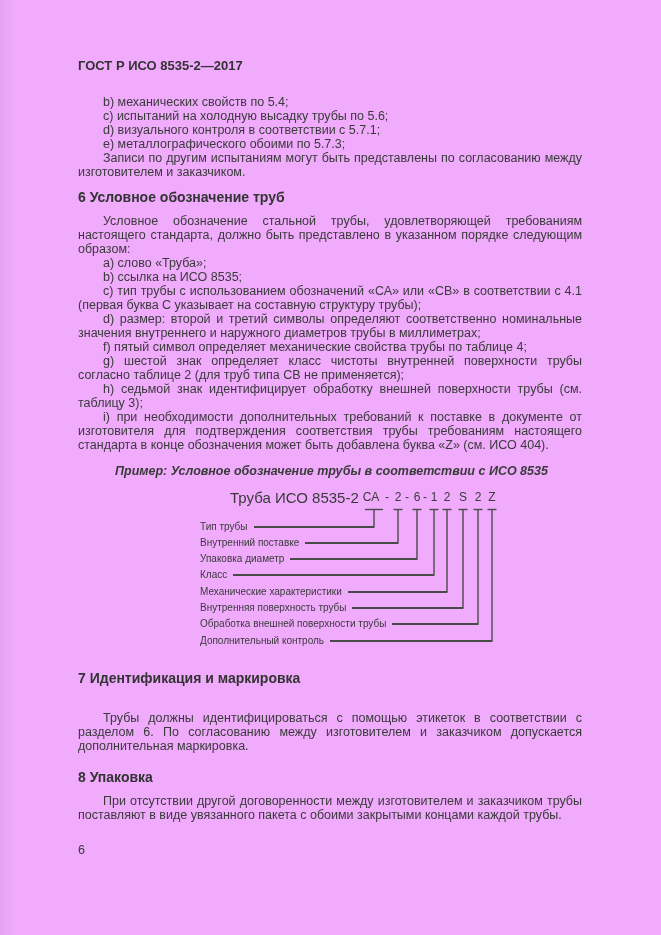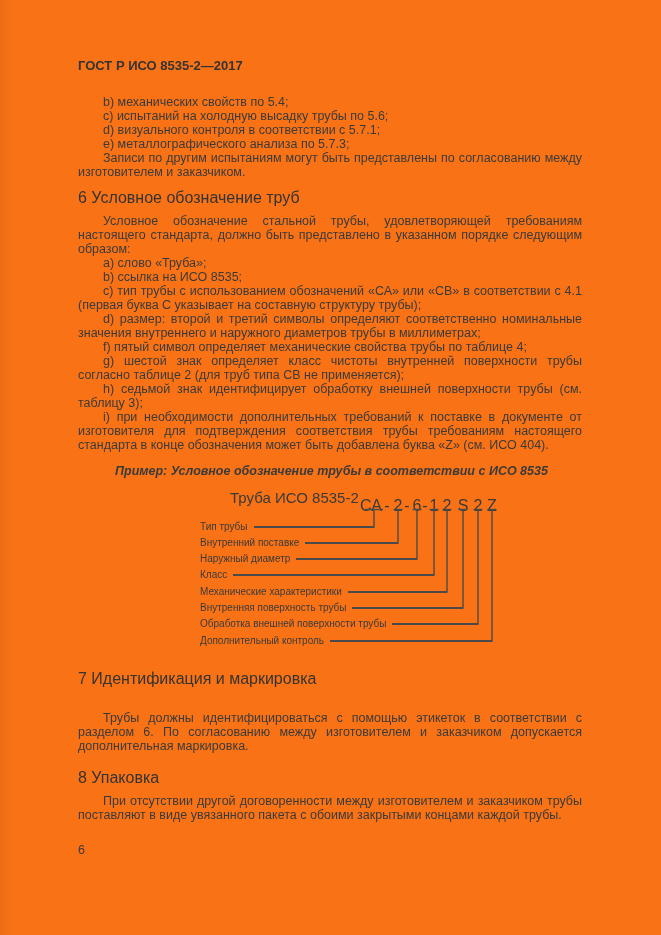--- a/index.html
+++ b/index.html
@@ -5,40 +5,40 @@
   html,body{margin:0;padding:0;}
   body{
     width:661px;height:935px;
     background:#ffffff;
     font-family:"Liberation Sans","DejaVu Sans",sans-serif;
     color:#3a3a3a;
     position:relative;
     overflow:hidden;
   }
   .page{
-    position:absolute;inset:0;background:#f97316;
+    position:absolute;inset:0;background:#f0abfc;
   }
   .page::before{ 
     content:"";position:absolute;left:0;top:0;bottom:0;width:14px;
     background:linear-gradient(90deg,rgba(0,0,0,0.05),rgba(0,0,0,0));
     pointer-events:none;
   }
   .content{
     position:absolute;left:78px;top:58px;width:504px;
     font-size:12.5px;line-height:14px;
   }
   .doc-header{
     font-weight:bold;font-size:13px;line-height:15px;color:#333;
     margin:0 0 22px 0;
   }
   p{margin:0;}
   .li{ text-align:justify; text-indent:25px; }
   .para{ text-align:justify; text-indent:25px; }
   h2{
-    font-size:16px;line-height:17px;font-weight:normal;color:#333;
+    font-size:14px;line-height:17px;font-weight:bold;color:#333;
     margin:0;
   }
   .h6{ margin-top:10px; }
   .h7{ margin-top:17px; }
   .h8{ margin-top:16px; }
   .after-h{ margin-top:8px; }
   .after-h7{ margin-top:24px; }
   .example{
     font-weight:bold;font-style:italic;text-indent:25px;
     margin:12px;
@@ -47,22 +47,22 @@
   .diagram{
     position:relative;
     margin:3px 0 0 117px;
     width:345px;height:163px;
   }
   .dg-prefix{
     position:absolute;left:35px;top:0;
     font-size:15px;line-height:15px;color:#3a3a3a;
   }
   .dg-token{
-    position:absolute;top:8px;transform:translateX(-50%);
-    font-size:16px;line-height:15px;color:#3a3a3a;white-space:nowrap;
+    position:absolute;top:0;transform:translateX(-50%);
+    font-size:12px;line-height:15px;color:#3a3a3a;white-space:nowrap;
   }
   .dg-row{
     position:absolute;left:5px;height:14px;
     display:flex;align-items:center;
   }
   .dg-label{
     font-size:10px;line-height:14px;color:#3a3a3a;white-space:nowrap;
   }
   .dg-line{
     flex:1;height:1.4px;background:#4a4a4a;margin-left:6px;min-width:8px;
@@ -79,21 +79,21 @@
 
 <div class="page">
   <div class="content">
 
     <div class="doc-header">ГОСТ Р ИСО 8535-2—2017</div>
 
     <div>
       <p class="li">b) механических свойств по 5.4;</p>
       <p class="li">c) испытаний на холодную высадку трубы по 5.6;</p>
       <p class="li">d) визуального контроля в соответствии с 5.7.1;</p>
-      <p class="li">e) металлографического анализа по 5.7.3;</p>
+      <p class="li">e) металлографического обоими по 5.7.3;</p>
     </div>
     <p class="para">Записи по другим испытаниям могут быть представлены по согласованию между изготовителем и заказчиком.</p>
 
     <h2 class="h6">6 Условное обозначение труб</h2>
     <p class="para after-h">Условное обозначение стальной трубы, удовлетворяющей требованиям настоящего стандарта, должно быть представлено в указанном порядке следующим образом:</p>
     <p class="li">a) слово «Труба»;</p>
     <p class="li">b) ссылка на ИСО 8535;</p>
     <p class="li">c) тип трубы с использованием обозначений «СА» или «СВ» в соответствии с 4.1 (первая буква С указывает на составную структуру трубы);</p>
     <p class="li">d) размер: второй и третий символы определяют соответственно номинальные значения внутреннего и наружного диаметров трубы в миллиметрах;</p>
     <p class="li">f) пятый символ определяет механические свойства трубы по таблице 4;</p>
@@ -119,21 +119,21 @@
 
       <div class="dg-row" style="top:30px;width:174px">
         <span class="dg-label">Тип трубы</span>
           <span class="dg-line"></span>
       </div>
       <div class="dg-row" style="top:46px;width:198px">
         <span class="dg-label">Внутренний поставке</span>
           <span class="dg-line"></span>
       </div>
       <div class="dg-row" style="top:62px;width:217px">
-        <span class="dg-label">Наружный диаметр</span>
+        <span class="dg-label">Упаковка диаметр</span>
           <span class="dg-line"></span>
       </div>
       <div class="dg-row" style="top:78px;width:234px">
         <span class="dg-label">Класс</span>
           <span class="dg-line"></span>
       </div>
       <div class="dg-row" style="top:95px;width:247px">
         <span class="dg-label">Механические характеристики</span>
           <span class="dg-line"></span>
       </div>

